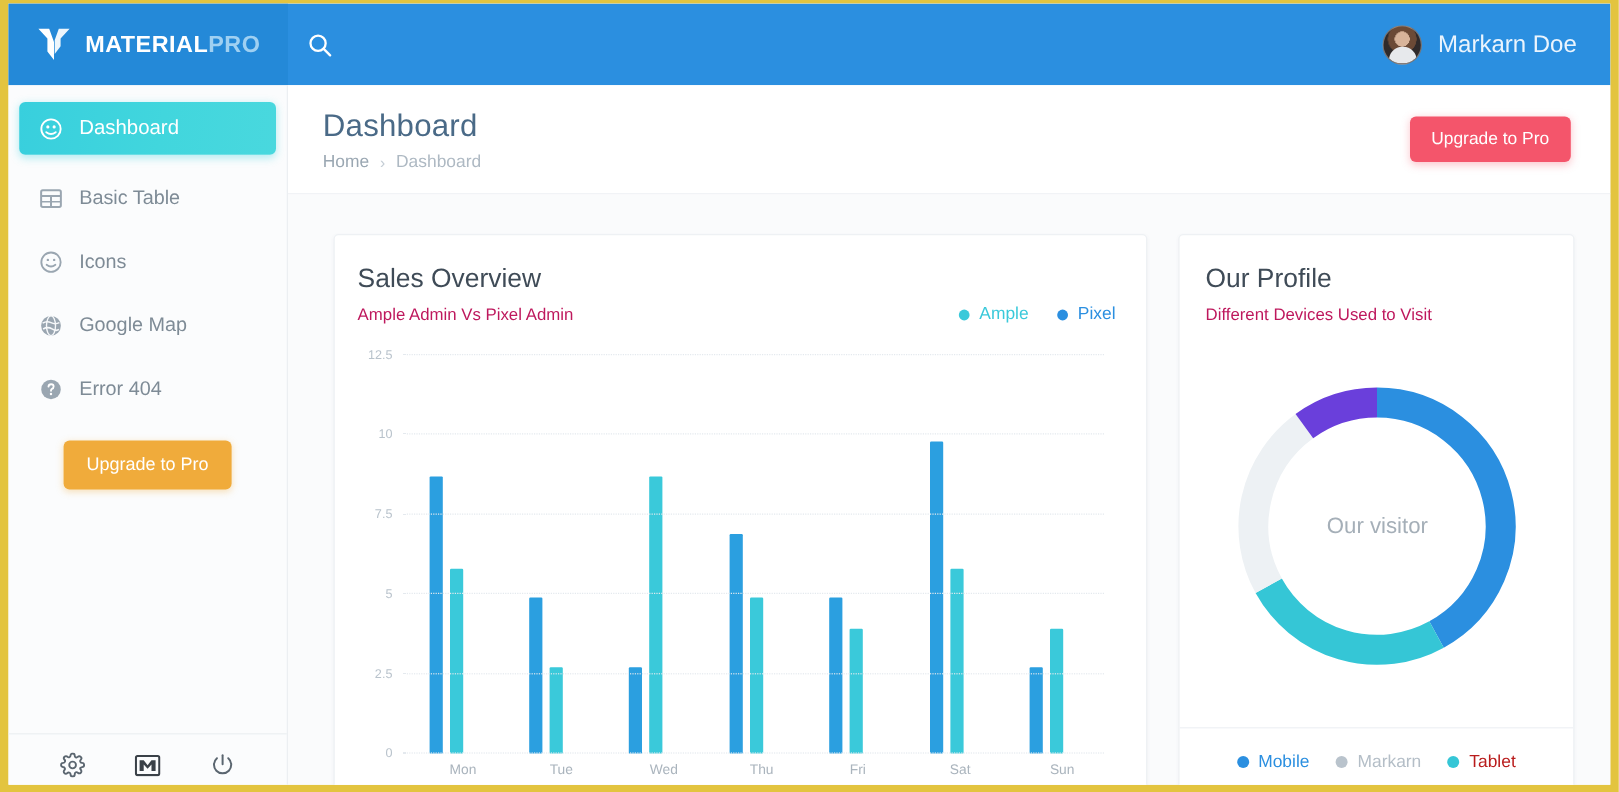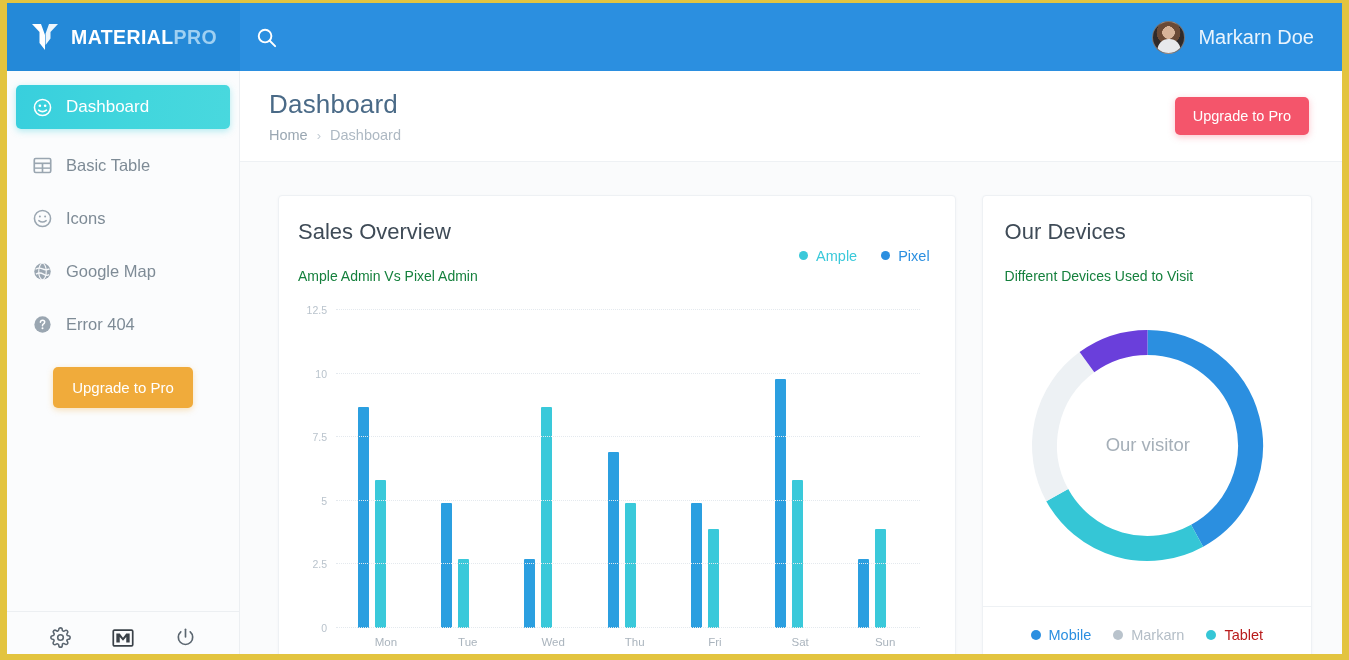--- a/index.html
+++ b/index.html
@@ -138,23 +138,23 @@
   }
   .card {
     background: #ffffff;
     border: 1px solid #eef1f4;
     border-radius: 4px;
     box-shadow: 0 1px 3px rgba(80,100,120,.05);
   }
   .card-sales { width: 690px; padding: 23px 25px 0 19px; display: flex; flex-direction: column; }
   .card-visitors { width: 336px; padding: 23px 20px 0 22px; display: flex; flex-direction: column; }
 
-  .card-head { display: flex; align-items: center; gap: 15px; }
+  .card-head { display: flex; align-items: flex-end; gap: 15px; }
   .card-title { font-size: 22px; color: #3f4b57; font-weight: normal; }
-  .card-sub { font-size: 14px; color: #15803d; margin-top: 23px; }
+  .card-sub { font-size: 14px; color: #be185d; margin-top: 9px; }
   .legend { display: flex; gap: 24px; align-items: center; margin-top: 8px; }
   .legend-item { display: flex; align-items: center; gap: 8px; cursor: pointer; }
   .legend-dot { width: 9px; height: 9px; border-radius: 50%; flex: 0 0 auto; }
   .legend-label { font-size: 14.5px; }
 
   
   .chart-wrap { position: relative; flex: 1 1 auto; margin-top: 16px; }
   .plot { position: absolute; left: 38px; right: 10px; top: 10px; bottom: 34px; }
   .gridline {
     position: absolute; left: 0; right: 0; height: 0;
@@ -392,21 +392,21 @@
             </div>
             <div class="gridline" style="bottom: 0%;">
               <span class="ytick">0</span>
             </div>
           </div>
       </div>
     </div>
 
     <div class="card card-visitors">
       <div>
-        <div class="card-title">Our Devices</div>
+        <div class="card-title">Our Profile</div>
         <div class="card-sub">Different Devices Used to Visit</div>
       </div>
 
       <div class="donut-area">
         <div class="donut">
           <svg width="247" height="247" viewBox="0 0 247 247" id="donut-svg">
               <path d="M 123.5 20.5 A 103 103 0 0 1 173.1206284324767 213.75958804451795" fill="none" stroke="#2b8fe0" stroke-width="25"></path>
               <path d="M 173.1206284324767 213.75958804451795 A 103 103 0 0 1 33.240411955482045 173.12062843247668" fill="none" stroke="#35c6d6" stroke-width="25"></path>
               <path d="M 33.240411955482045 173.12062843247668 A 103 103 0 0 1 62.958119013875255 40.17124957938043" fill="none" stroke="#edf1f4" stroke-width="25"></path>
               <path d="M 62.958119013875255 40.17124957938043 A 103 103 0 0 1 123.49999999999999 20.5" fill="none" stroke="#6a3fdb" stroke-width="25"></path>

